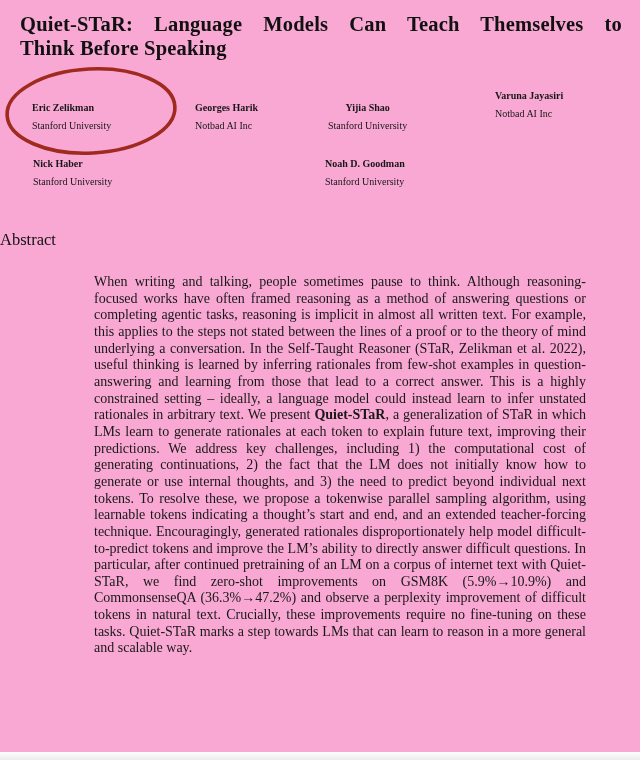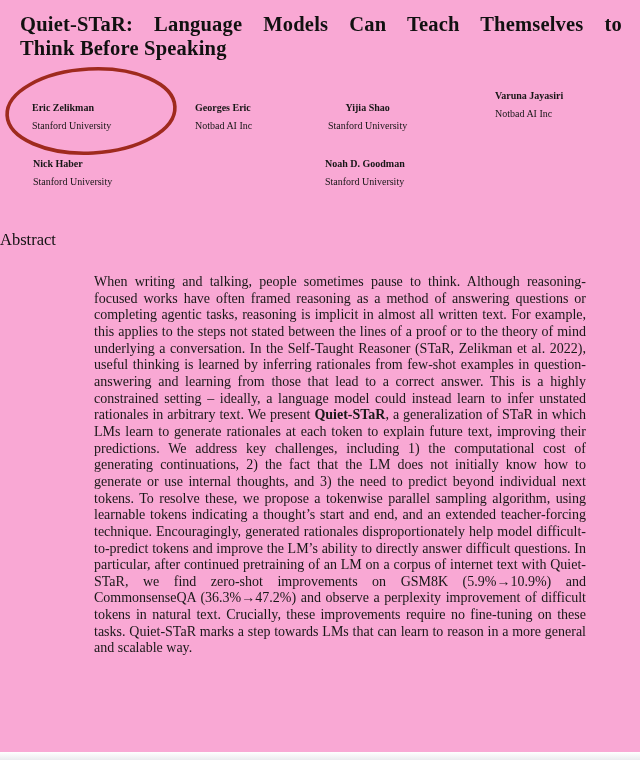--- a/index.html
+++ b/index.html
@@ -100,21 +100,21 @@
   <div class="title">
     <div class="title-line1">Quiet-STaR: Language Models Can Teach Themselves to</div>
     <div class="title-line2">Think Before Speaking</div>
   </div>
 
   <div class="author pos-a0">
     <div class="name">Eric Zelikman</div>
     <div class="affil">Stanford University</div>
   </div>
   <div class="author pos-a1">
-    <div class="name">Georges Eric</div>
+    <div class="name">Georges Harik</div>
     <div class="affil">Notbad AI Inc</div>
   </div>
   <div class="author pos-a2">
     <div class="name">Yijia Shao</div>
     <div class="affil">Stanford University</div>
   </div>
   <div class="author pos-a3">
     <div class="name">Varuna Jayasiri</div>
     <div class="affil">Notbad AI Inc</div>
   </div>

